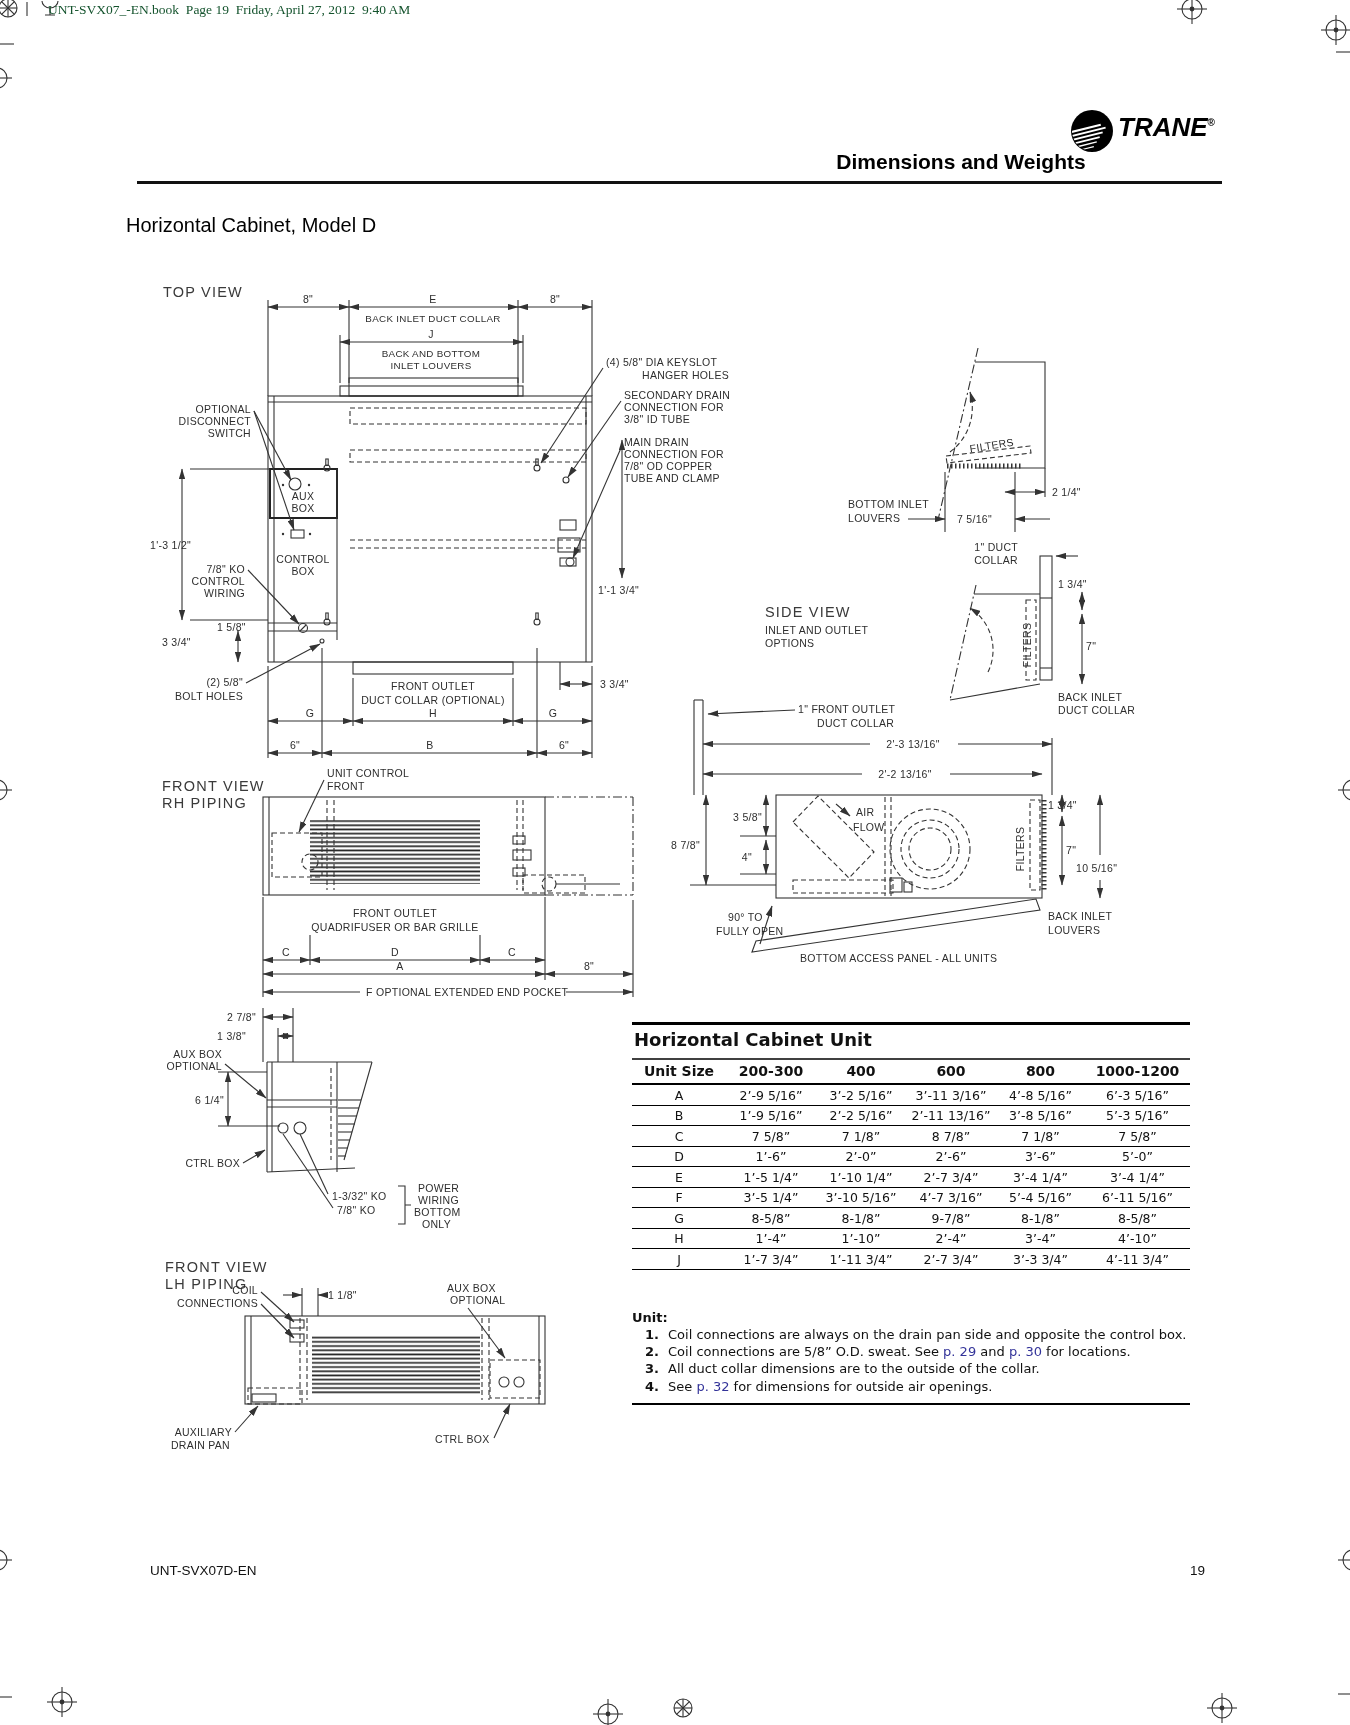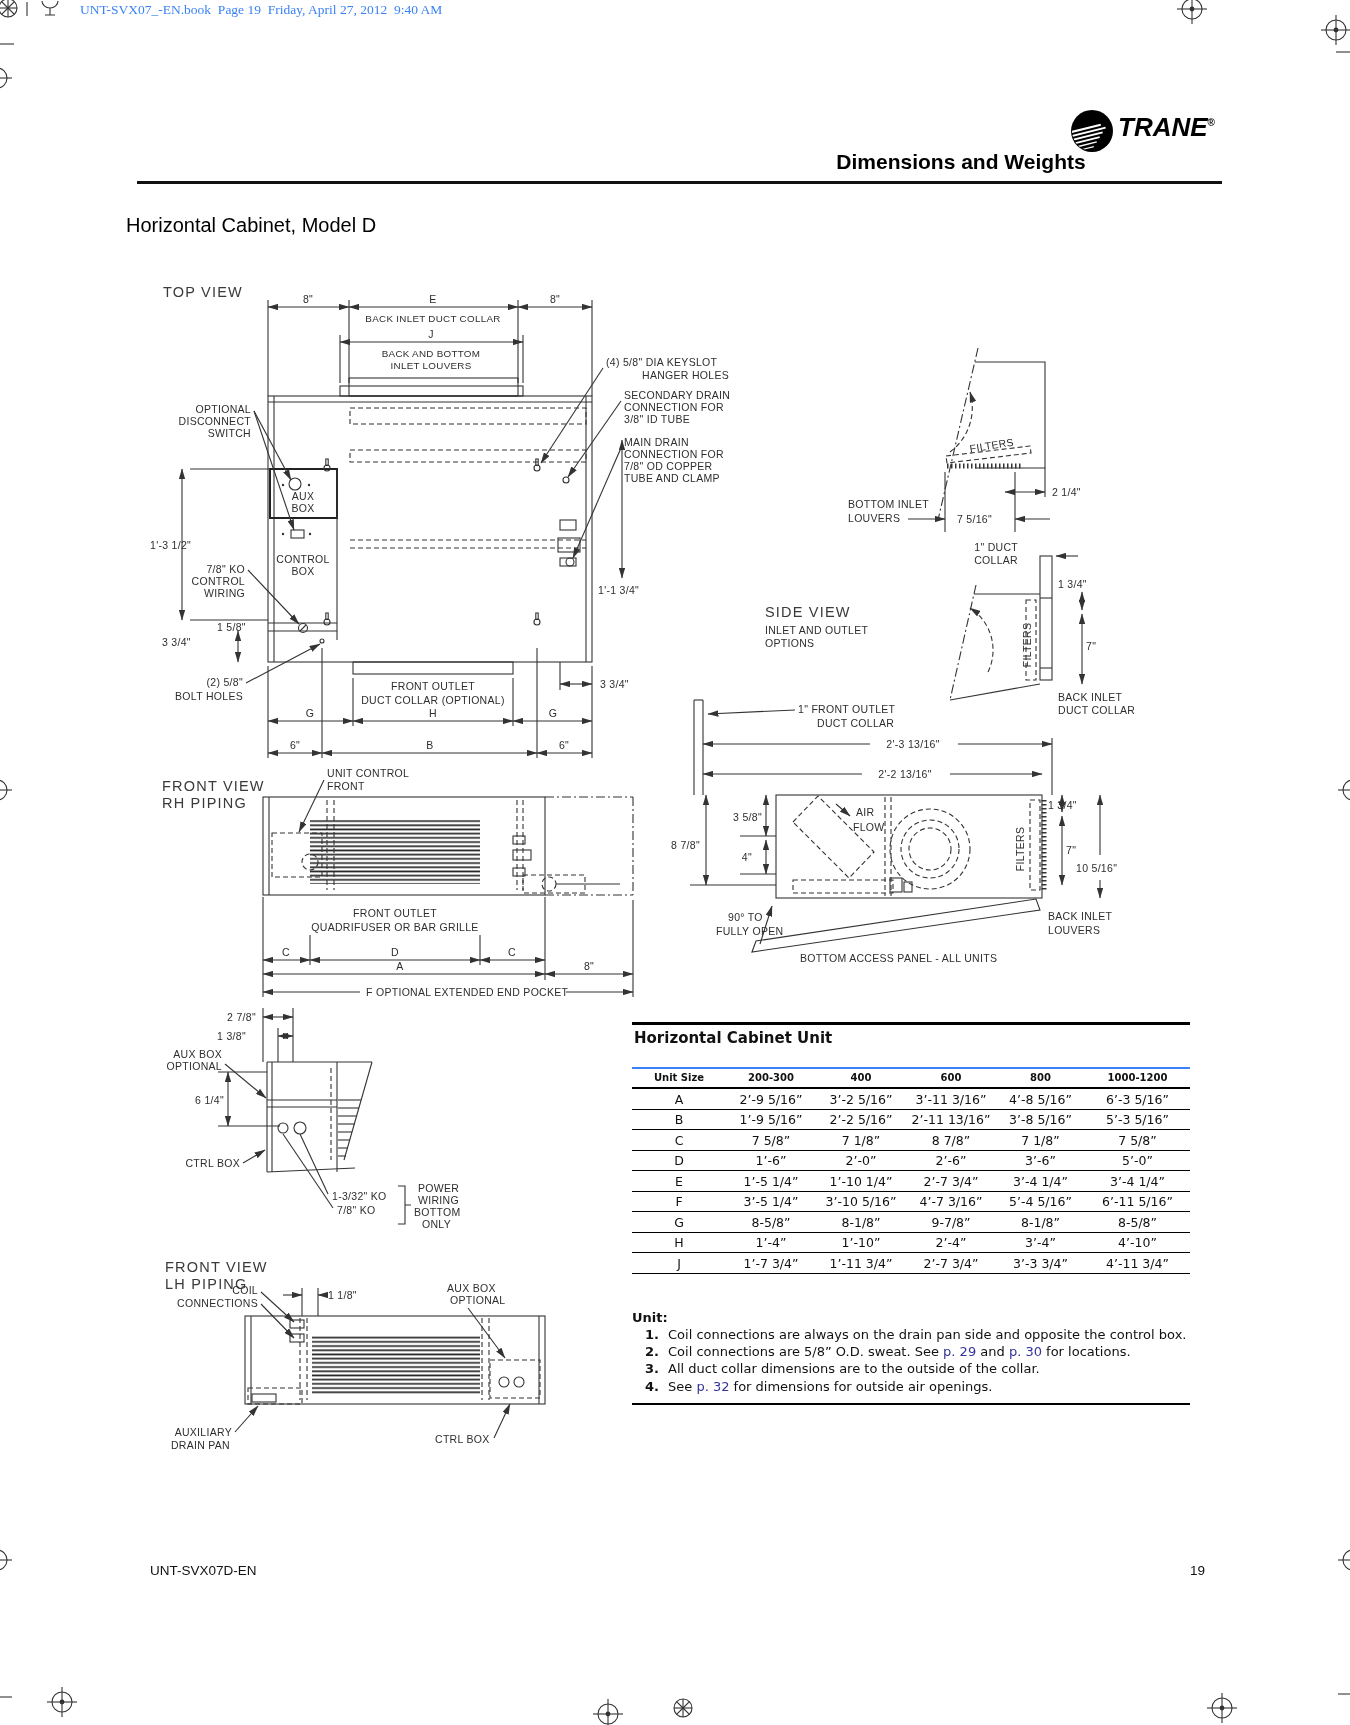--- a/index.html
+++ b/index.html
@@ -1,39 +1,39 @@
 <!DOCTYPE html>
 <html><head>
 <meta charset="utf-8">
 <style>
   html,body{margin:0;padding:0;background:#fff;width:1350px;height:1725px;overflow:hidden;position:relative}
   body{font-family:"Liberation Sans",sans-serif;color:#111}
   .abs{position:absolute}
-  #docline{left:80px;top:2px;font:13.5px "Liberation Serif",serif;white-space:pre;color:#3b82f6}
+  #docline{left:48px;top:2px;font:13.5px "Liberation Serif",serif;white-space:pre;color:#14532d}
   #brand{left:1118px;top:112px;font-size:26px;font-weight:800;font-style:italic;letter-spacing:0;color:#000}
   #brand sup{font-size:10px;font-style:normal}
   #sectionTitle{left:700px;top:150px;width:522px;text-align:center;font-size:21px;font-weight:bold;color:#000}
   #rule{left:137px;top:181px;width:1085px;height:3px;background:#111}
   #pageTitle{left:126px;top:214px;font-size:20px;font-weight:normal;color:#000}
   #footerL{left:150px;top:1563px;font-size:13.5px}
   #footerR{left:1100px;top:1563px;width:105px;text-align:right;font-size:13.5px}
   svg text{font-family:"Liberation Sans",sans-serif;letter-spacing:.3px}
   .t{font-size:10.5px;fill:#2e2e2e}
   .ts{font-size:9.8px;fill:#2e2e2e}
   .tt{font-size:14.5px;fill:#3a3a3a;letter-spacing:1.2px}
   .l{fill:none;stroke:#333;stroke-width:1.1}
   .lb{fill:none;stroke:#222;stroke-width:2}
   .d{stroke-dasharray:5 3}
   .dd{stroke-dasharray:9 3 2 3}
   .hz{fill:none;stroke:#333;stroke-width:5;stroke-dasharray:1.5 2.5}
   
   .tbl{left:632px;top:1022px;width:558px;font-family:"DejaVu Sans",sans-serif;color:#111}
-  .tbl-title{font-weight:bold;font-size:15px;border-top:3px solid #000;border-bottom:2px solid #3b82f6;padding:4px 2px 20px}
+  .tbl-title{font-weight:bold;font-size:18px;border-top:3px solid #000;border-bottom:2px solid #404040;padding:4px 2px 8px}
   .tbl table{width:100%;border-collapse:collapse;font-size:12.5px}
-  .tbl th{font-weight:bold;font-size:10px;padding:3px 0 4px;border-bottom:2px solid #000;text-align:center}
+  .tbl th{font-weight:bold;font-size:14px;padding:3px 0 4px;border-bottom:2px solid #000;text-align:center}
   .tbl td{text-align:center;padding:2.5px 0 2px;border-bottom:1.6px solid #000}
   .notes{left:632px;top:1310px;width:558px;font-family:"DejaVu Sans",sans-serif;font-size:13px;border-bottom:2px solid #000;padding-bottom:9px;color:#111}
   .notes-h{font-weight:bold}
   .note{position:relative;padding-left:36px;margin-top:2px;line-height:1.17}
   .nnum{position:absolute;left:13px;font-weight:bold}
   .plink{color:#333399;text-decoration:none;cursor:pointer}
 </style>
 </head>
 <body>
 

